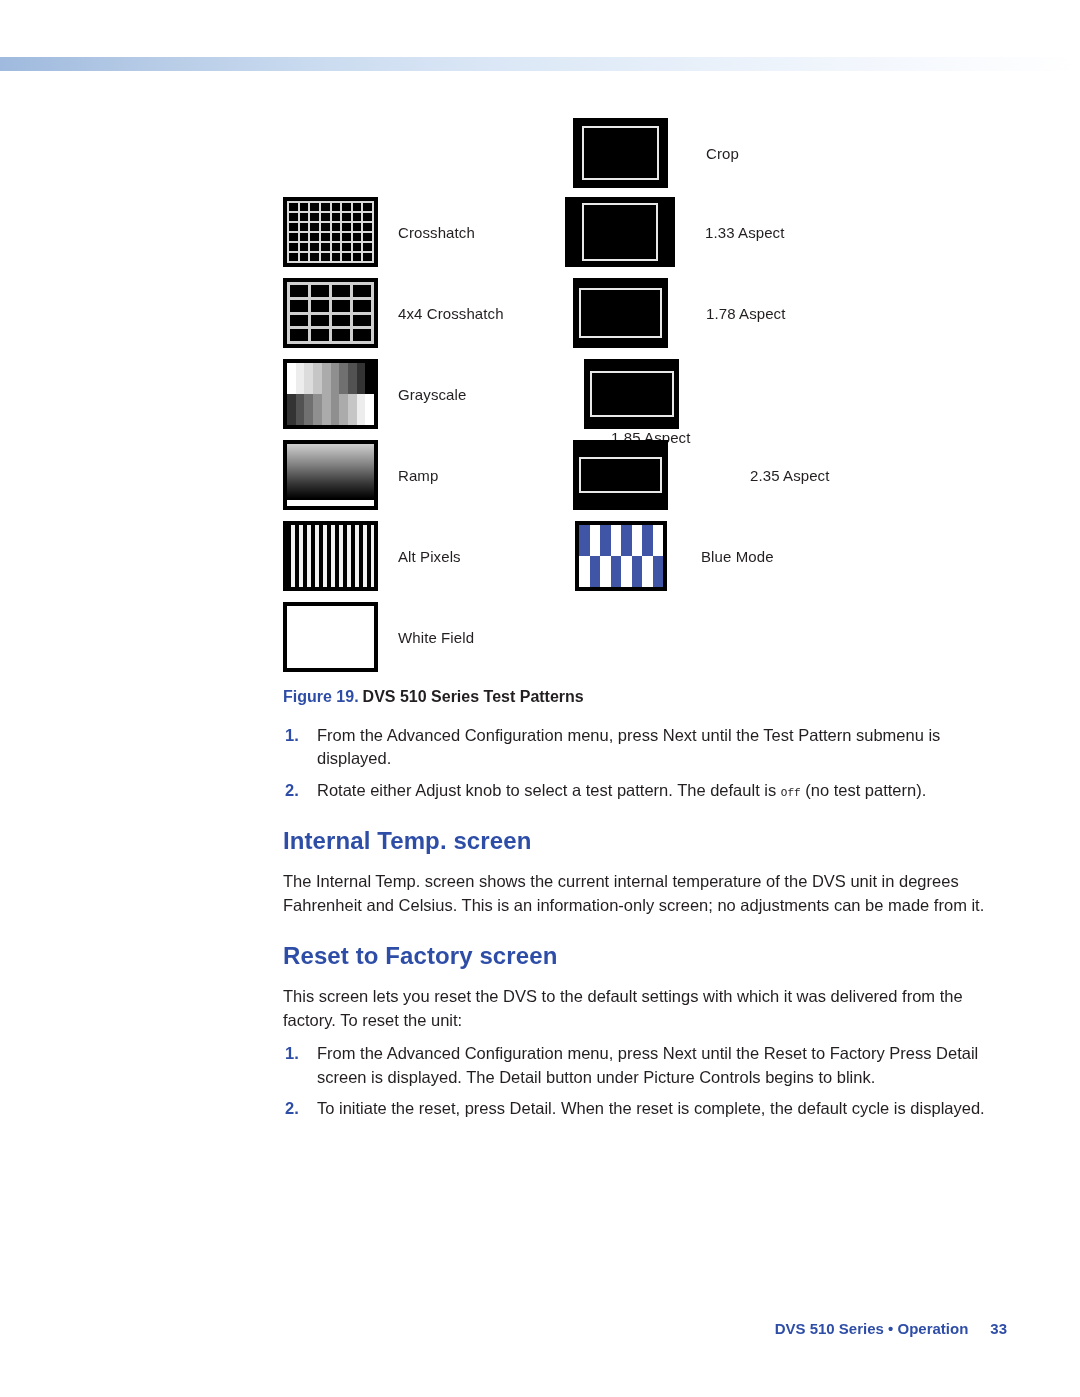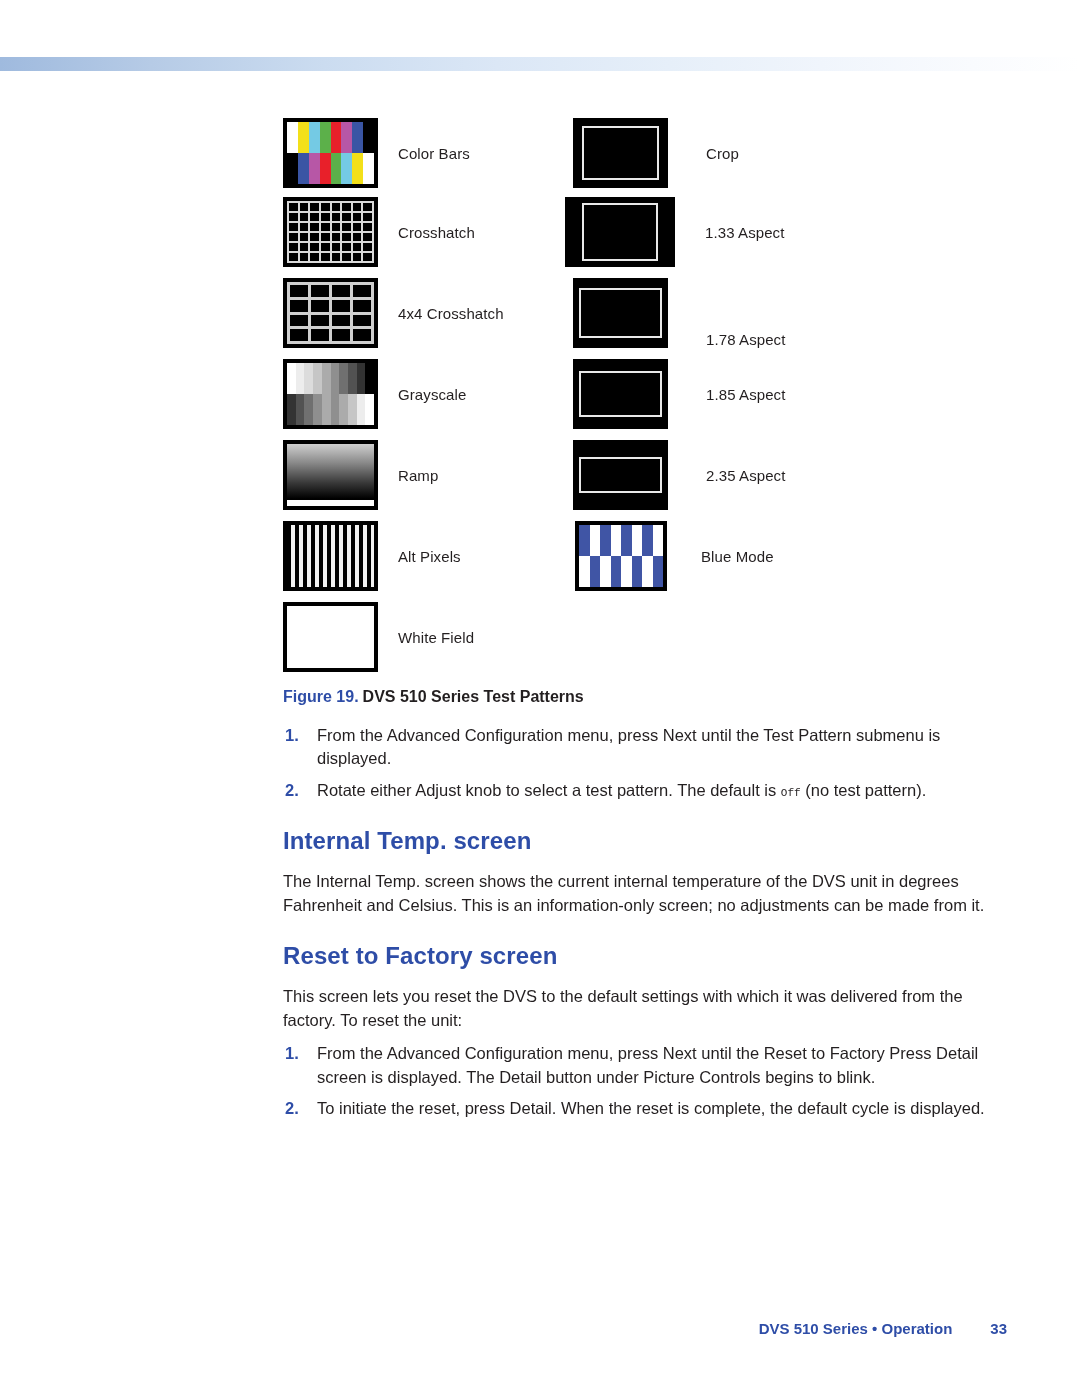--- a/index.html
+++ b/index.html
@@ -228,55 +228,30 @@
   .footer {
     position: absolute;
     left: 0;
     top: 1320px;
     width: 1007px;
     text-align: right;
     color: #2e4da7;
     font-size: 15px;
     font-weight: bold;
   }
-  .footer .pageno { margin-left: 38px; }
+  .footer .pageno { margin-left: 22px; }
 </style>
 </head>
 <body>
 
 <div class="top-rule"></div>
 
 <div class="figure">
   <div class="pattern-grid">
 
-    <div class="pat-row col-left" style="left:0px; top:0px;">
-      <div class="sw sw-colorbars">
-        <div class="cb-row">
-          <i style="background:#ffffff"></i>
-            <i style="background:#f3e019"></i>
-            <i style="background:#74cae4"></i>
-            <i style="background:#5cb04a"></i>
-            <i style="background:#e8202a"></i>
-            <i style="background:#b757a6"></i>
-            <i style="background:#3a55a4"></i>
-            <i style="background:#000000"></i>
-        </div>
-        <div class="cb-row">
-          <i style="background:#000000"></i>
-            <i style="background:#3a55a4"></i>
-            <i style="background:#b757a6"></i>
-            <i style="background:#e8202a"></i>
-            <i style="background:#5cb04a"></i>
-            <i style="background:#74cae4"></i>
-            <i style="background:#f3e019"></i>
-            <i style="background:#ffffff"></i>
-        </div>
-      </div>
-      <span class="pat-label">Color Bars</span>
-    </div>
 
     <div class="pat-row col-left" style="left:0px; top:79px;">
       <div class="sw sw-crosshatch">
         <i></i>
           <i></i>
           <i></i>
           <i></i>
           <i></i>
           <i></i>
           <i></i>
@@ -399,35 +374,35 @@
       <span class="pat-label">Crop</span>
     </div>
 
     <div class="pat-row col-right" style="left:282px; top:79px;text-align:right;">
       <div class="sw sw-aspect wide ar-133">
           <i></i>
         </div>
       <span class="pat-label" style="margin-left:30px">1.33 Aspect</span>
     </div>
 
-    <div class="pat-row col-right" style="left:290px; top:160px;align-items:flex-end;">
+    <div class="pat-row col-right" style="left:290px; top:160px;">
       <div class="sw sw-aspect ar-178">
           <i></i>
         </div>
       <span class="pat-label">1.78 Aspect</span>
     </div>
 
-    <div class="pat-row col-right" style="left:290px; top:241px;">
+    <div class="pat-row col-right" style="left:290px; top:241px;flex-direction:column;">
       <div class="sw sw-aspect ar-185">
           <i></i>
         </div>
       <span class="pat-label">1.85 Aspect</span>
     </div>
 
-    <div class="pat-row col-right" style="left:290px; top:322px;">
+    <div class="pat-row col-right" style="left:290px; top:322px;gap:44px;">
       <div class="sw sw-aspect ar-235">
           <i></i>
         </div>
       <span class="pat-label">2.35 Aspect</span>
     </div>
 
     <div class="pat-row col-right" style="left:292px; top:403px;">
       <div class="sw sw-bluemode">
         <div class="bm-row">
           <i style="background:#4055a5"></i>

